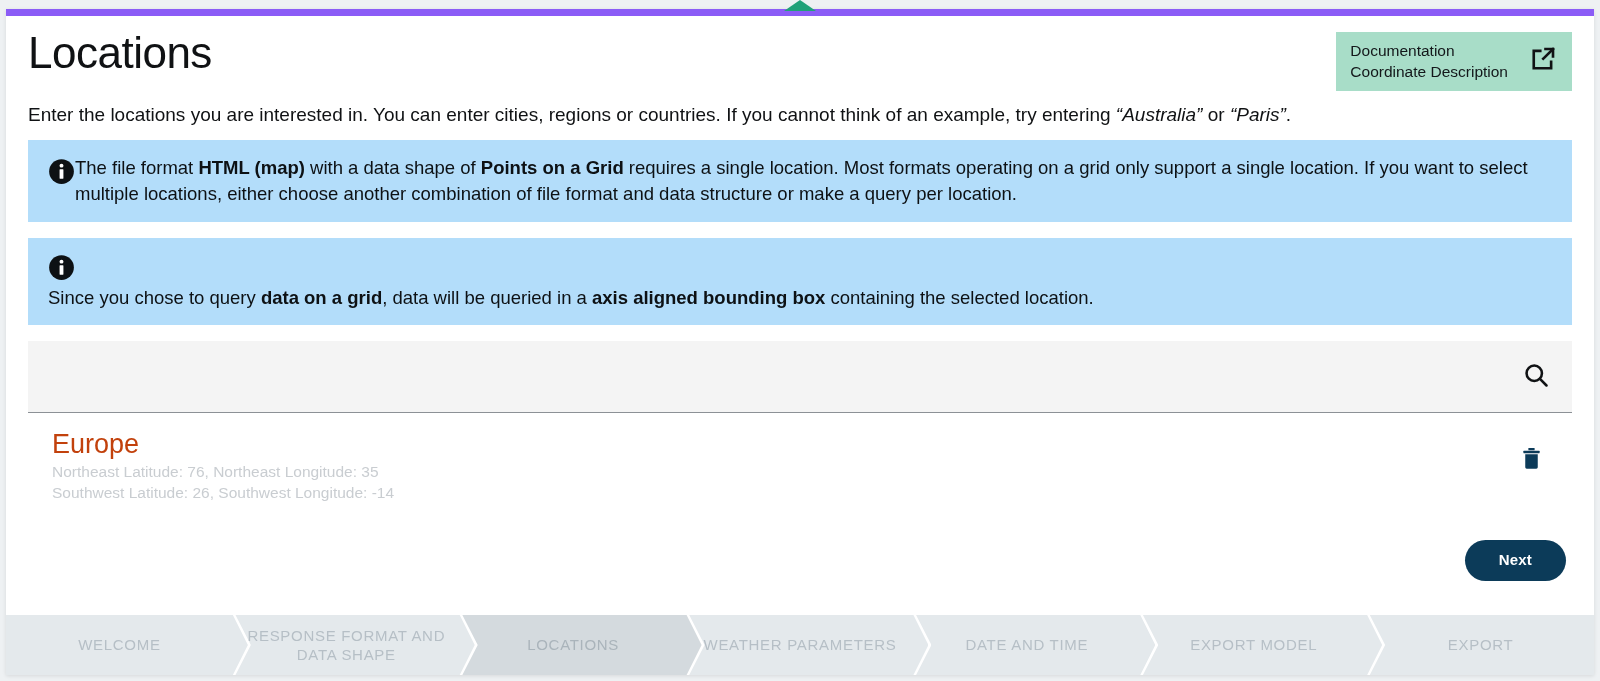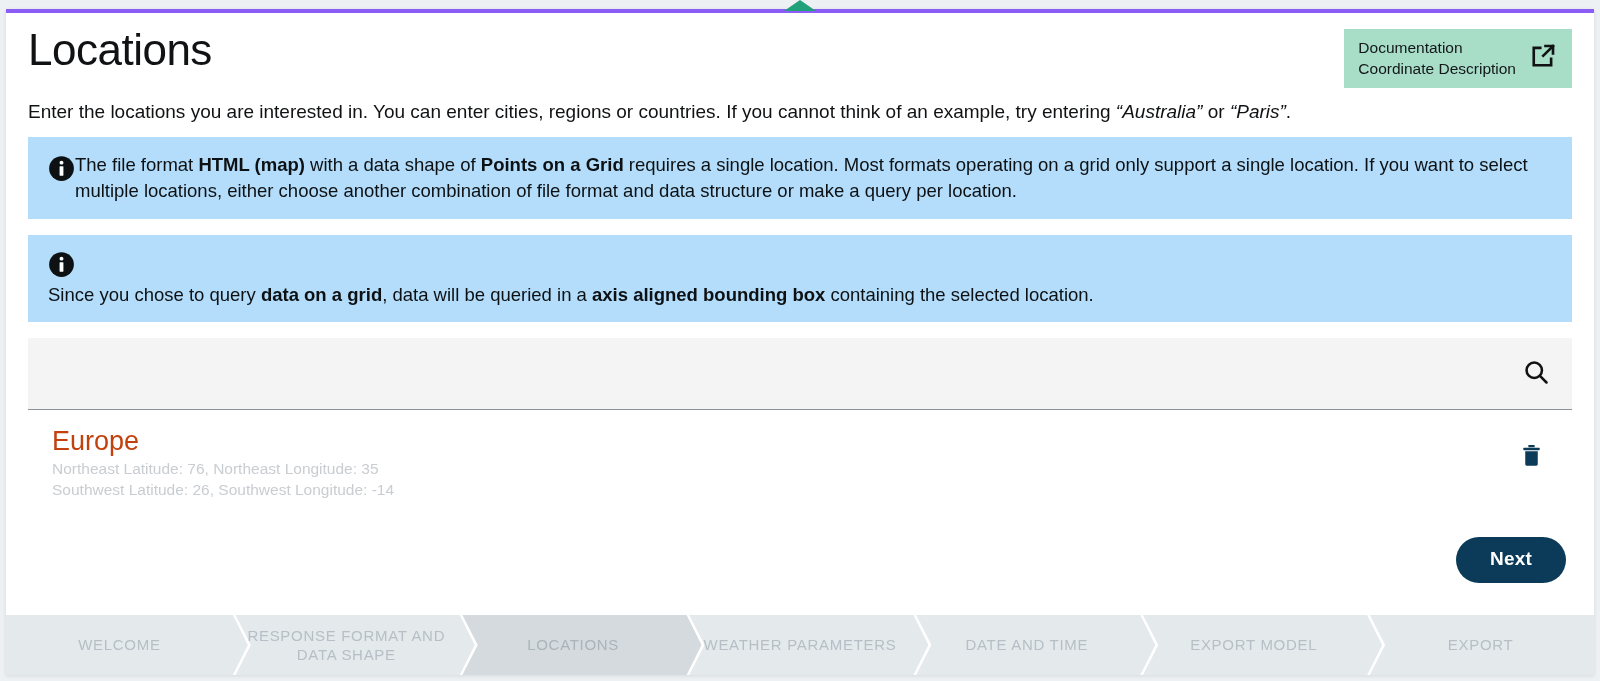--- a/index.html
+++ b/index.html
@@ -34,21 +34,21 @@
   }
 
   
   .card {
     position: absolute;
     left: 6px;
     top: 9px;
     width: 1588px;
     height: 666px;
     background: #ffffff;
-    border-top: 4px solid #8b5cf6;
+    border-top: 7px solid #8b5cf6;
     box-shadow: 0 1px 4px rgba(0,0,0,0.10);
     overflow: hidden;
   }
 
   .card-inner {
     position: relative;
     width: 100%;
     height: 100%;
     padding: 0;
   }
@@ -68,21 +68,21 @@
     line-height: 1.1;
   }
 
   .doc-badge {
     position: absolute;
     right: 22px;
     top: 16px;
     background: #a8ddc8;
     display: flex;
     align-items: center;
-    gap: 12px;
+    gap: 20px;
     padding: 8px 14px 9px 14px;
     cursor: pointer;
     text-decoration: none;
   }
   .doc-badge-text {
     font-size: 15.5px;
     line-height: 1.37;
     color: #13171a;
     white-space: pre-line;
   }
@@ -178,21 +178,21 @@
     position: absolute;
     right: 28px;
     top: 524px;
   }
   .next-btn {
     background: #0c3b59;
     color: #ffffff;
     border: none;
     border-radius: 999px;
     font-family: "Liberation Sans", sans-serif;
-    font-size: 19px;
+    font-size: 15px;
     font-weight: 600;
     padding: 11px 34px 13px 34px;
     cursor: pointer;
     letter-spacing: 0.2px;
   }
 
   
   .stepper {
     position: absolute;
     left: 0;

